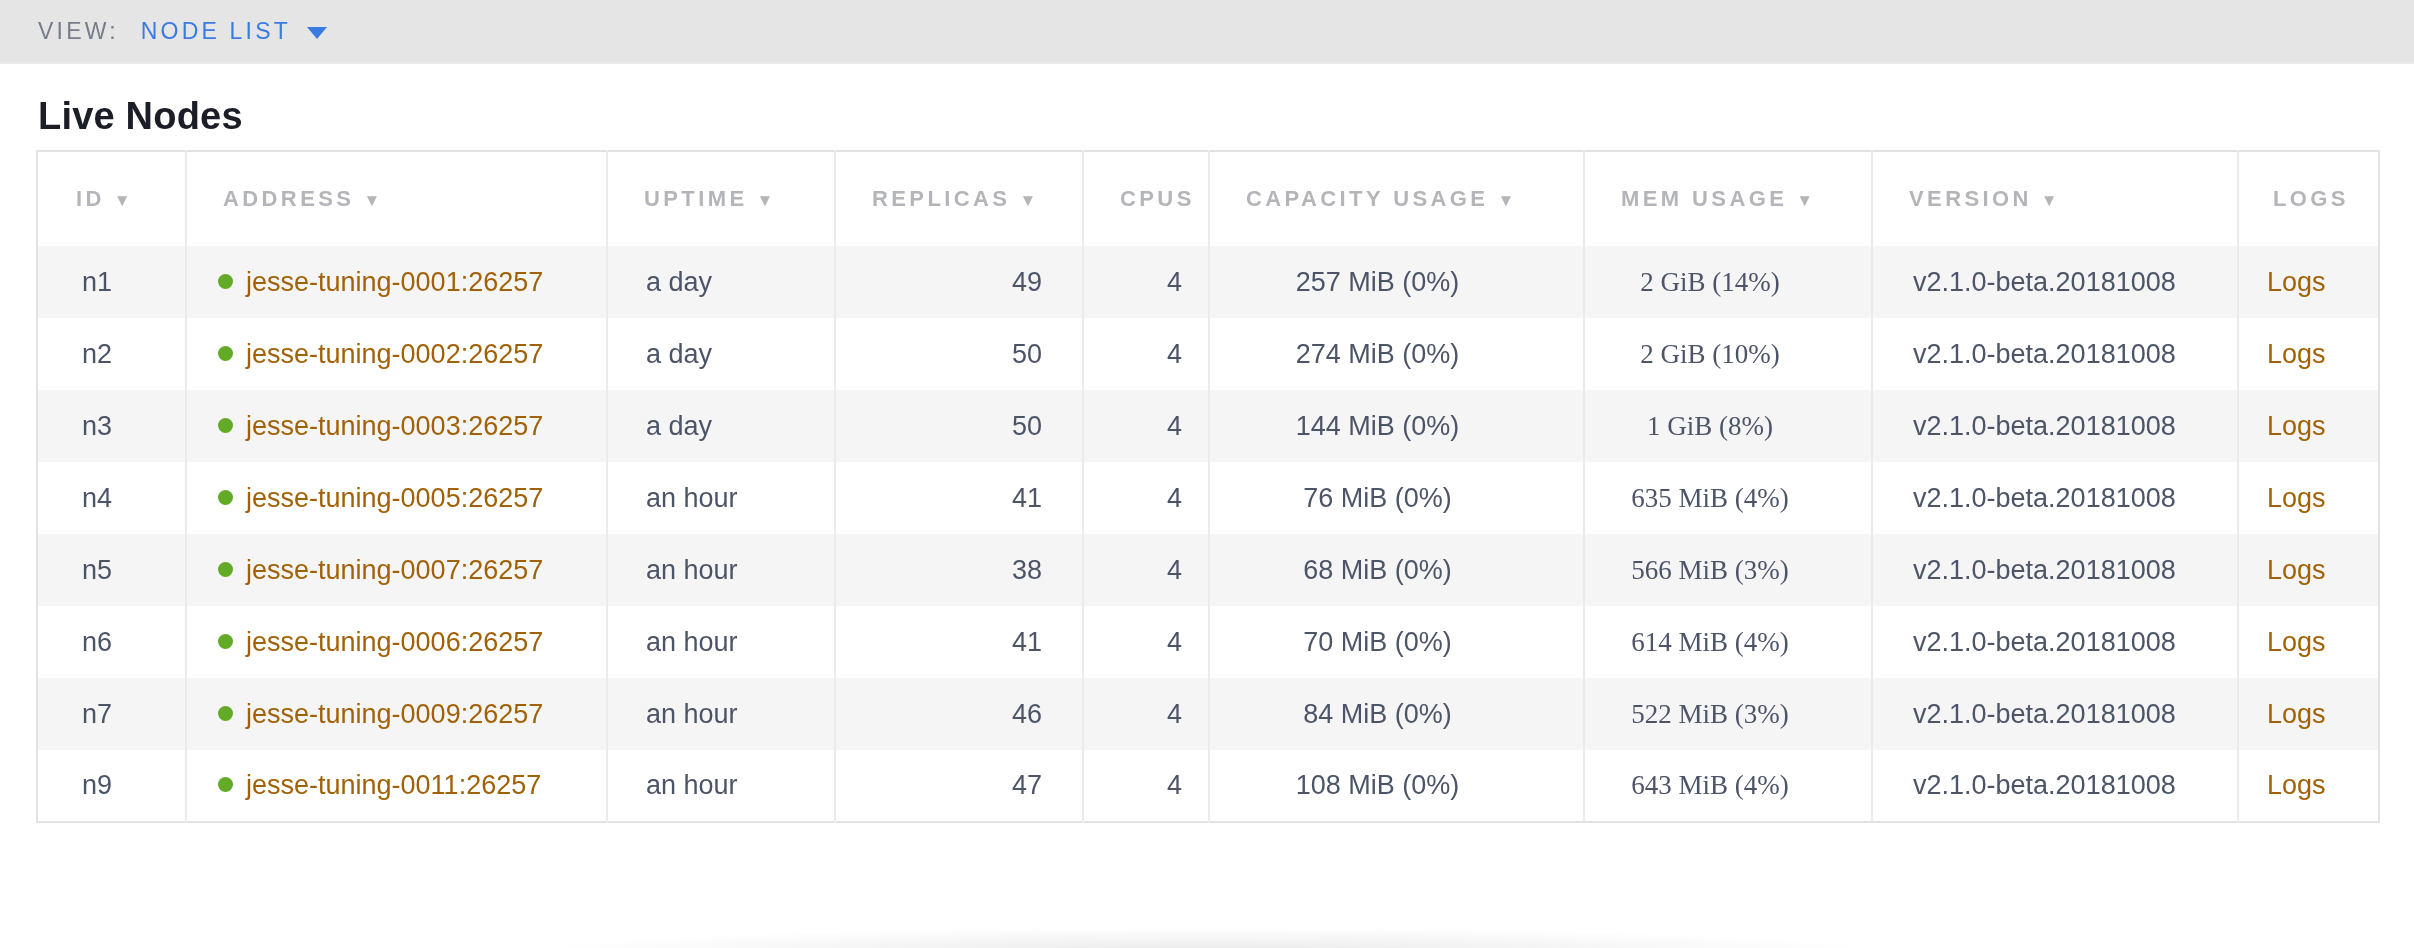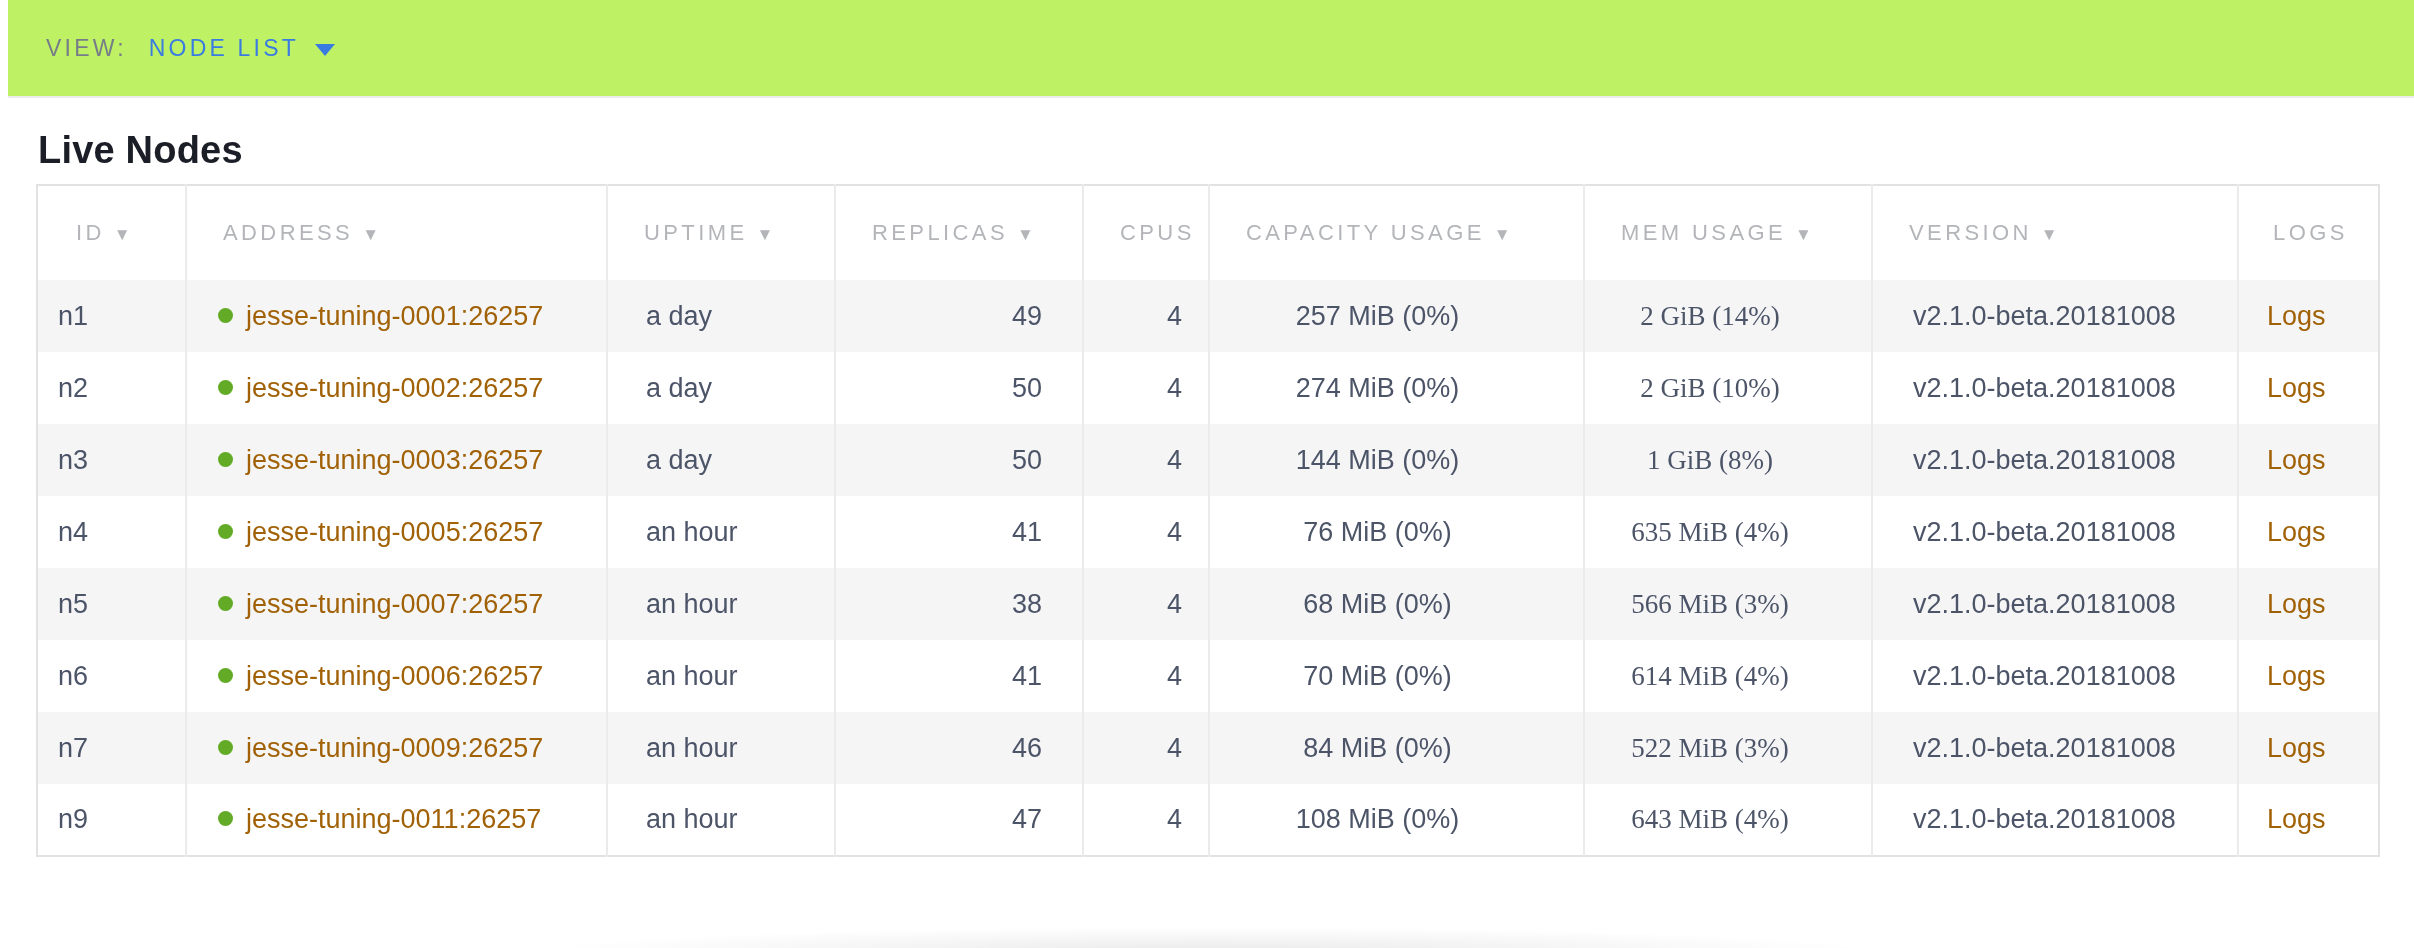--- a/index.html
+++ b/index.html
@@ -4,22 +4,22 @@
 <style>
   * { margin:0; padding:0; box-sizing:border-box; }
   html,body { width:2414px; height:948px; overflow:hidden; }
   body {
     font-family:"Liberation Sans","DejaVu Sans",sans-serif;
     background:#ffffff; color:#4c5468; position:relative;
   }
 
   
   .topbar {
-    height:98px; background:#bef264; border-bottom:2px solid #ececec;
-    display:flex; align-items:center; padding-left:38px;margin-left:8px;
+    height:64px; background:#e5e5e5; border-bottom:2px solid #ececec;
+    display:flex; align-items:center; padding-left:38px;
   }
   .view-label {
     font-size:23px; letter-spacing:3.2px; color:#767d89; font-weight:400;
   }
   .view-select {
     display:flex; align-items:center; margin-left:22px; cursor:pointer;
   }
   .view-value {
     font-size:23px; letter-spacing:3.2px; color:#3a7be2; font-weight:500;
   }
@@ -38,31 +38,31 @@
   
   .table-wrap { margin:12px 36px 0 36px; }
   table {
     width:2342px; table-layout:fixed; border-collapse:collapse;
     background:#ffffff; border:2px solid #e2e2e2;
   }
   th, td { border-left:2px solid #ebebeb; vertical-align:middle; }
   th:first-child, td:first-child { border-left:none; }
 
   thead th {
-    height:95px; text-align:left; font-size:22px; font-weight:400;
+    height:95px; text-align:left; font-size:22px; font-weight:700;
     letter-spacing:3.4px; color:#b3b5b9; padding-left:36px; white-space:nowrap;
   }
   th .arrow { font-size:17px; margin-left:9px; color:#b3b5b9; }
   th.h-logs { padding-left:34px; }
 
   tbody td { height:72px; font-size:27px; color:#4c5468; white-space:nowrap; }
   tbody tr:nth-child(odd) { background:#f5f5f6; }
   tbody tr:nth-child(even) { background:#ffffff; }
 
-  td.c-id       { padding-left:20px; }
+  td.c-id       { padding-left:44px; }
   td.c-address  { padding-left:31px; }
   td.c-uptime   { padding-left:38px; }
   td.c-replicas { text-align:right; padding-right:40px; }
   td.c-cpus     { text-align:right; padding-right:26px; }
   td.c-capacity { text-align:center; padding-right:38px; }
   td.c-mem      { text-align:center; padding-right:36px;font-family:Liberation Serif, serif; }
   td.c-version  { padding-left:40px; }
   td.c-logs     { padding-left:28px; }
 
   .dot {

